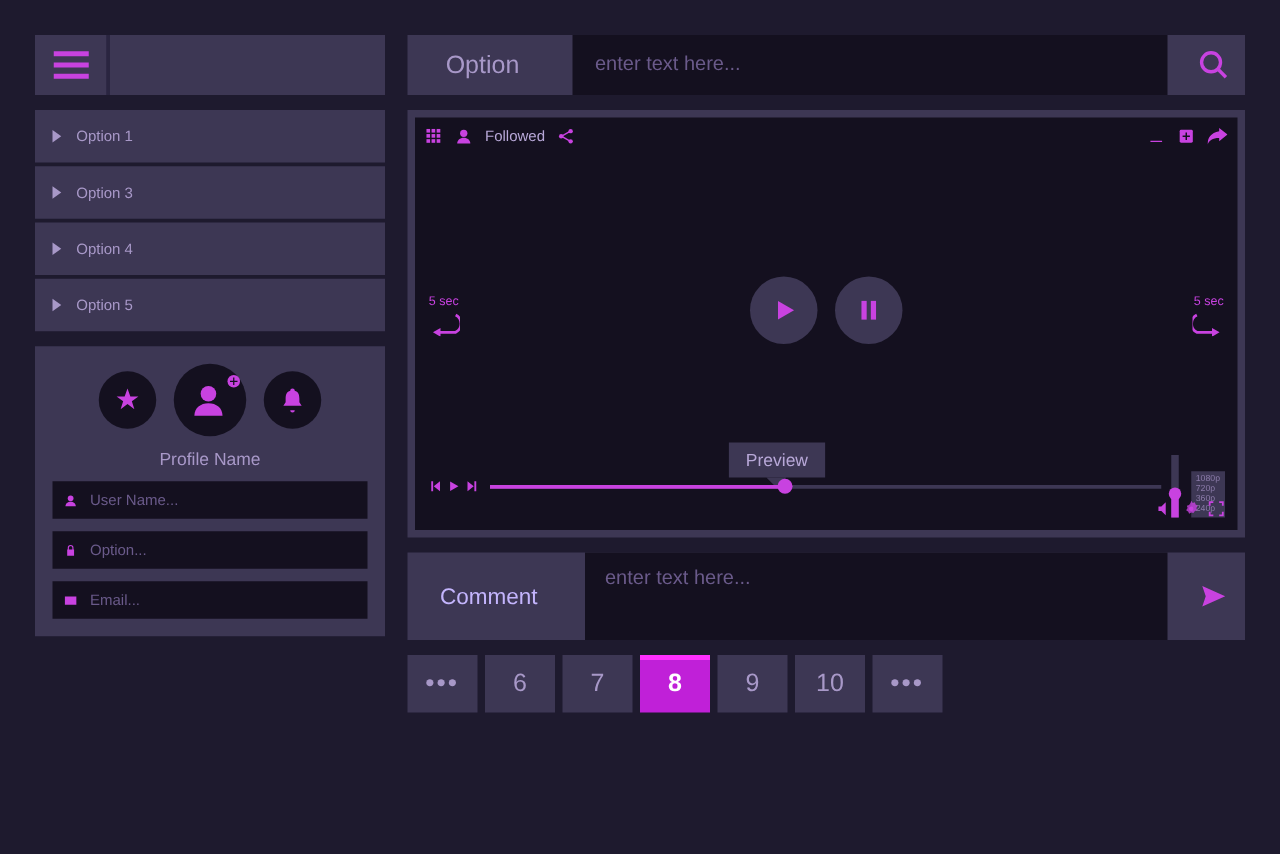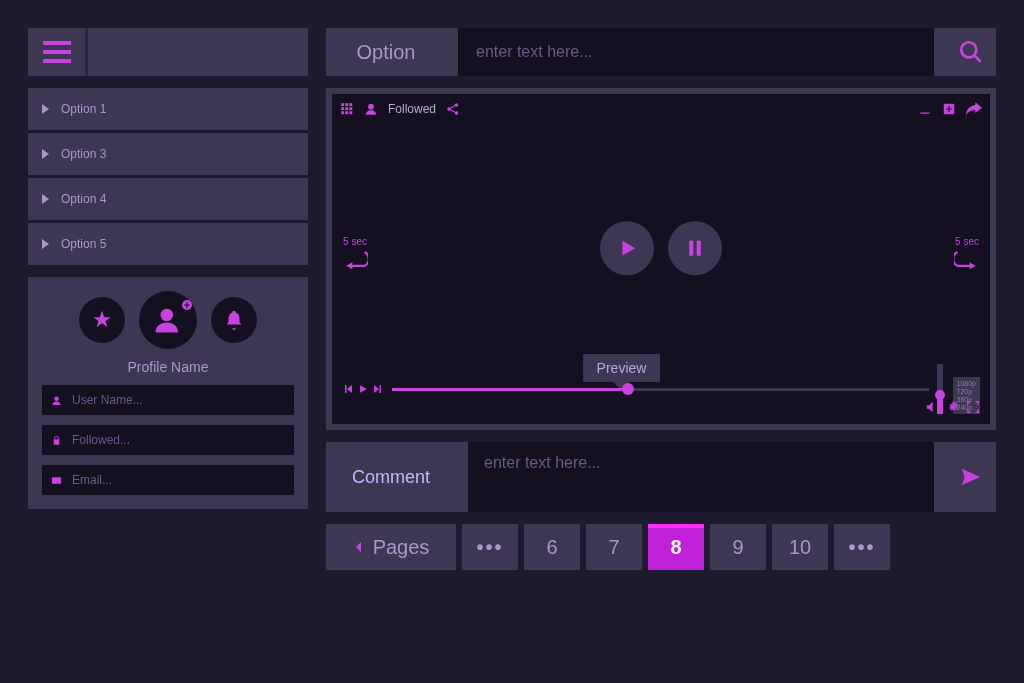--- a/index.html
+++ b/index.html
@@ -159,21 +159,21 @@
             </svg>
           </span>
         <span class="txt">User Name...</span>
       </div>
       <div class="input-field">
         <span class="ico">
             <svg width="11" height="11" viewBox="0 0 24 24">
               <path class="purple" d="M7 10V7a5 5 0 0110 0v3h1v11H6V10zm2 0h6V7a3 3 0 00-6 0z"></path>
             </svg>
           </span>
-        <span class="txt">Followed...</span>
+        <span class="txt">Option...</span>
       </div>
       <div class="input-field">
         <span class="ico">
             <svg width="11" height="11" viewBox="0 0 24 24">
               <path class="purple" d="M2 5h20v14H2zm10 7L3 6h18z"></path>
             </svg>
           </span>
         <span class="txt">Email...</span>
       </div>
     </div>
@@ -317,26 +317,20 @@
         <span>enter text here...</span>
       </div>
       <div class="send">
         <svg width="22" height="22" viewBox="0 0 24 24">
             <path class="purple" d="M2 3l20 9-20 9 3-9z"></path>
           </svg>
       </div>
     </div>
 
     <div class="pagination">
-      <div class="page-block pages-lbl">
-        <svg width="12" height="14" viewBox="0 0 24 24">
-            <path class="purple" d="M16 2L6 12l10 10z"></path>
-          </svg>
-        <span>Pages</span>
-      </div>
       <div class="page-block page-dots">•••</div>
       <div class="page-block page-num">
           <span>6</span>
         </div>
       <div class="page-block page-num">
           <span>7</span>
         </div>
       <div class="page-block page-num active">
           <span>8</span>
         </div>

